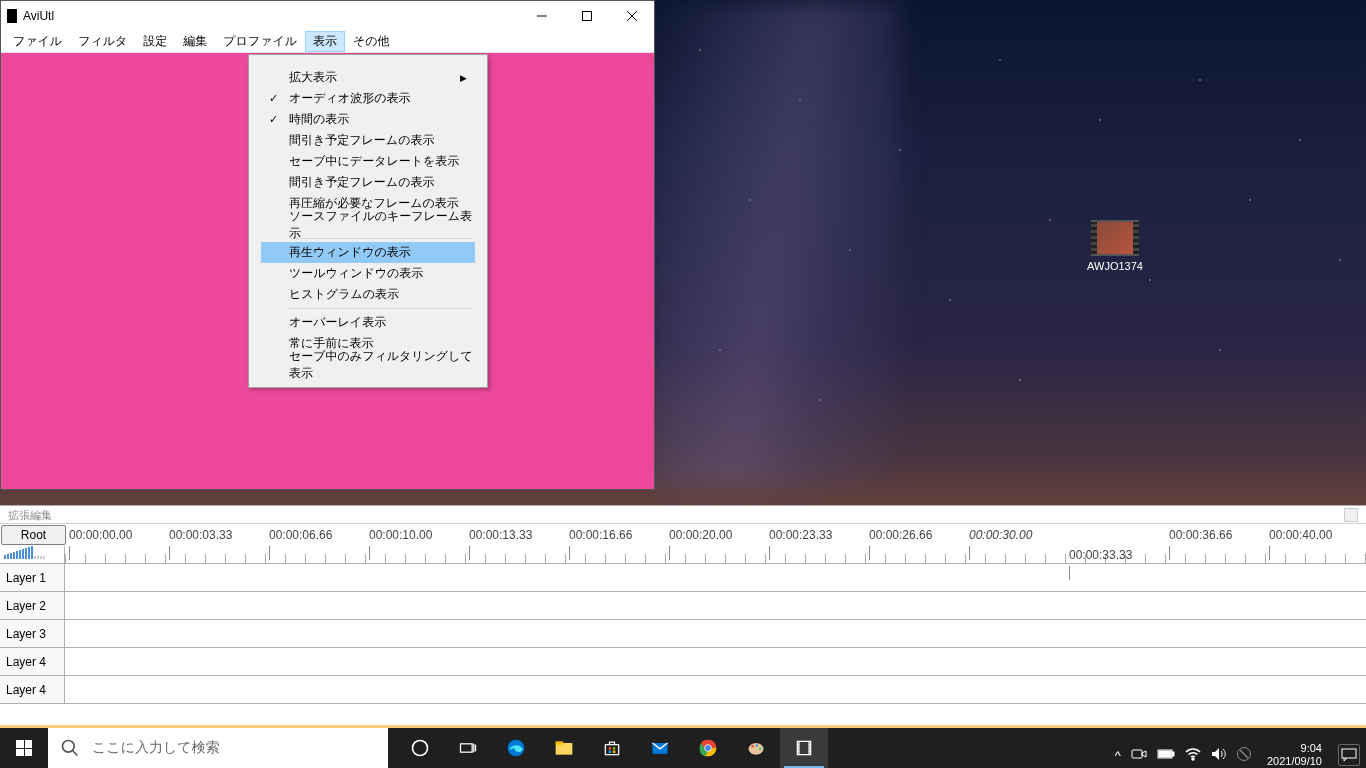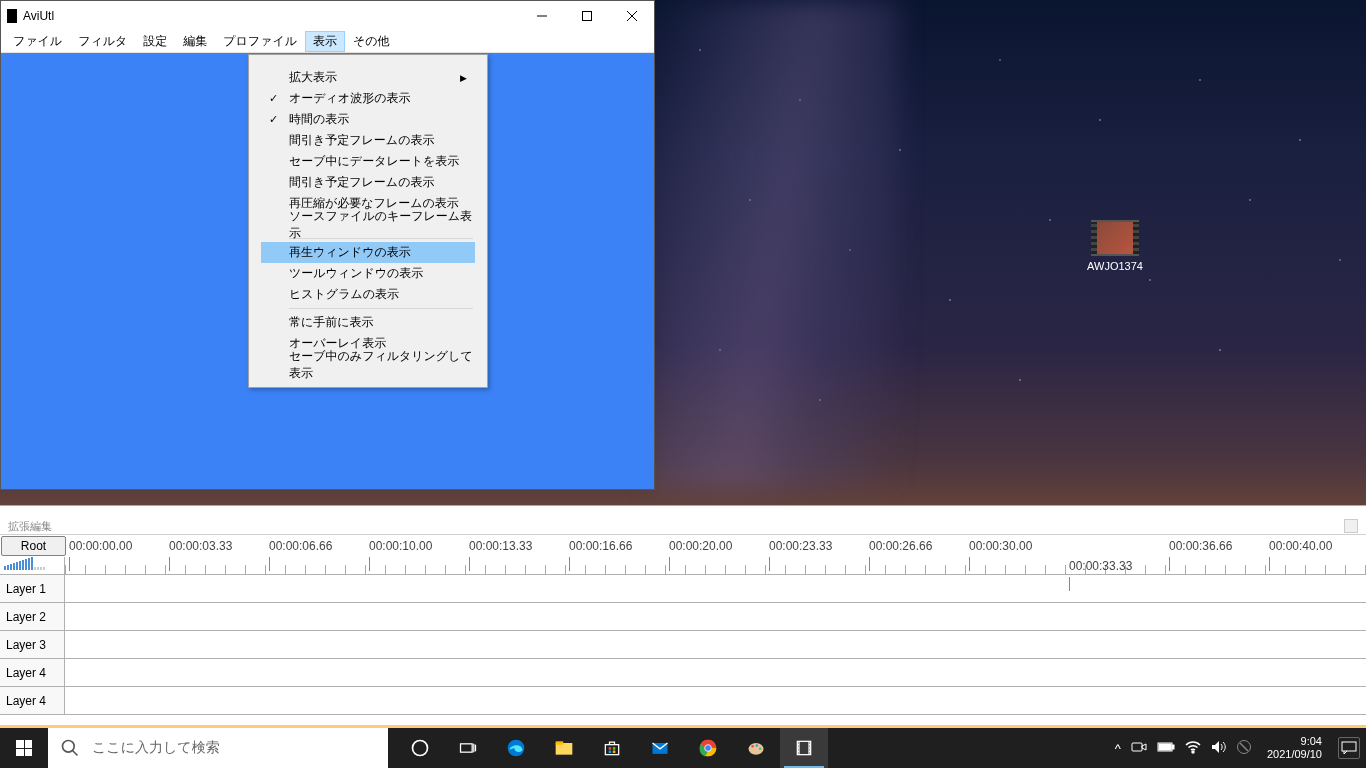--- a/index.html
+++ b/index.html
@@ -40,21 +40,21 @@
 }
 
 .desktop-icon { position: absolute; left: 1080px; top: 220px; width: 70px; text-align: center; color: #fff; font-size: 11px; }
 .desktop-icon .thumb { width: 48px; height: 36px; margin: 0 auto 4px; background: linear-gradient(135deg, #8a4a3a, #b85540); border: 2px solid #555; border-left-width: 6px; border-right-width: 6px; position: relative; }
 .desktop-icon .thumb::before { content:''; position:absolute; left:-6px; top:0; bottom:0; width:6px; background: repeating-linear-gradient(0deg, #222 0 3px, #444 3px 6px); }
 .desktop-icon .thumb::after { content:''; position:absolute; right:-6px; top:0; bottom:0; width:6px; background: repeating-linear-gradient(0deg, #222 0 3px, #444 3px 6px); }
 
 
 .aviutl-window {
   position: absolute; left: 0; top: 0; width: 655px; height: 490px;
-  background: #3b82f6; border: 1px solid #555;
+  background: #ec4899; border: 1px solid #555;
 }
 .titlebar { height: 30px; background: #fff; display: flex; align-items: center; padding-left: 6px; }
 .titlebar .app-icon { width: 10px; height: 14px; background: #000; margin-right: 6px; }
 .titlebar .title { font-size: 12px; flex: 1; }
 .winbtns { display: flex; }
 .winbtn { width: 45px; height: 28px; display: flex; align-items: center; justify-content: center; font-size: 11px; }
 .winbtn svg { stroke: #000; stroke-width: 1; fill: none; }
 
 .menubar { height: 22px; background: #fff; display: flex; align-items: center; padding: 0 4px; border-bottom: 1px solid #e5e5e5; font-size: 12px; }
 .menubar .menu-item { padding: 2px 8px; }
@@ -69,41 +69,41 @@
 .dropdown .dd-item.highlight { background: #91c9f7; }
 .dropdown .dd-item .check { position: absolute; left: 8px; font-size: 11px; color: #000; }
 .dropdown .dd-item .arrow { margin-left: auto; margin-right: 8px; font-size: 9px; }
 .dropdown .sep { height: 1px; background: #d7d7d7; margin: 3px 2px 3px 28px; }
 
 
 .timeline-window {
   position: absolute; left: 0; top: 505px; width: 1366px; height: 220px;
   background: #fff; border-top: 1px solid #aaa;
 }
-.timeline-title { height: 18px; background: #fff; border-bottom: 1px solid #d0d0d0; font-size: 11px; color: #888; padding: 2px 8px; display:flex;margin-top:11px; }
+.timeline-title { height: 18px; background: #fff; border-bottom: 1px solid #d0d0d0; font-size: 11px; color: #888; padding: 2px 8px; display:flex; }
 .timeline-title .spacer { flex:1; }
 .timeline-title .sq { width:14px; height:14px; border:1px solid #ccc; background:#f0f0f0; margin-left:auto; }
 .timeline-header { height: 40px; display: flex; border-bottom: 1px solid #b0b0b0; }
 .root-cell { width: 65px; border: 1px solid #808080; background: #f0f0f0; font-size: 12px; display: flex; align-items: center; justify-content: center; margin:1px; border-radius:2px; }
 .zoom-cell { width: 65px; border-right: 1px solid #b0b0b0; }
 .zoom-cell .bars { height: 15px; display:flex; align-items:flex-end; gap:1px; padding: 2px 4px; }
 .zoom-cell .bars span { width:2px; background:#4a8dd8; }
 .time-ruler { flex: 1; position: relative; font-size: 12px; color: #444; }
 .time-ruler .tick { position: absolute; top: 4px; }
 .time-ruler .tick::after { content:''; position:absolute; left:0; top:18px; width:1px; height:14px; background:#888; }
 .time-ruler .minor-ticks { position:absolute; left:0; right:0; top:30px; height:10px;
   background: repeating-linear-gradient(90deg, #aaa 0 1px, transparent 1px 20px); }
 .layer-row { height: 28px; display: flex; border-bottom: 1px solid #b0b0b0; }
 .layer-label { width: 65px; border-right: 1px solid #b0b0b0; font-size: 12px; display: flex; align-items: center; padding-left: 6px; background:#f8f8f8; }
 .layer-track { flex: 1; background: #fff; }
 
 
 .taskbar {
   position: absolute; left: 0; bottom: 0; width: 1366px; height: 40px;
-  background: #1f1f1f; display: flex; align-items: center; color: #fff; font-size: 12px;
+  background: #1f1f1f; display: flex; align-items: flex-end; color: #fff; font-size: 12px;
 }
 .start-btn { width: 48px; height: 40px; display: flex; align-items: center; justify-content: center; }
 .win-logo { width: 16px; height: 16px; display: grid; grid-template: 1fr 1fr / 1fr 1fr; gap: 1px; }
 .win-logo span { background: #fff; }
 .search-box { width: 340px; height: 40px; background: #fff; color: #666; display: flex; align-items: center; padding-left: 12px; gap: 12px; font-size: 14px; }
 .task-icons { display: flex; height: 40px; align-items: center; margin-left: 8px; }
 .task-icon { width: 48px; height: 40px; display: flex; align-items: center; justify-content: center; font-size: 18px; position:relative; }
 .task-icon.active::after { content:''; position:absolute; bottom:0; left:4px; right:4px; height:2px; background:#76b9ed; }
 .task-icon.active { background:#3a3a3a; }
 .tray { margin-left: auto; display: flex; align-items: center; gap: 10px; padding-right: 6px; }
@@ -190,24 +190,24 @@
         <span>再生ウィンドウの表示</span>
       </div>
       <div class="dd-item">
         <span>ツールウィンドウの表示</span>
       </div>
       <div class="dd-item">
         <span>ヒストグラムの表示</span>
       </div>
       <div class="sep"></div>
       <div class="dd-item">
+        <span>オーバーレイ表示</span>
+      </div>
+      <div class="dd-item">
         <span>常に手前に表示</span>
-      </div>
-      <div class="dd-item">
-        <span>オーバーレイ表示</span>
       </div>
       <div class="dd-item">
         <span>セーブ中のみフィルタリングして表示</span>
       </div>
     </div>
 </div>
 
 <div class="timeline-window">
   <div class="timeline-title">
     <span>拡張編集</span>
@@ -240,21 +240,21 @@
       <div class="minor-ticks"></div>
     <div class="tick" style="left: 4px;">00:00:00.00</div>
         <div class="tick" style="left: 104px;">00:00:03.33</div>
         <div class="tick" style="left: 204px;">00:00:06.66</div>
         <div class="tick" style="left: 304px;">00:00:10.00</div>
         <div class="tick" style="left: 404px;">00:00:13.33</div>
         <div class="tick" style="left: 504px;">00:00:16.66</div>
         <div class="tick" style="left: 604px;">00:00:20.00</div>
         <div class="tick" style="left: 704px;">00:00:23.33</div>
         <div class="tick" style="left: 804px;">00:00:26.66</div>
-        <div class="tick" style="left: 904px;">00:00:30.00</div>
+        <div class="tick" style="left: 904px; font-style: italic;">00:00:30.00</div>
         <div class="tick" style="left: 1004px; margin-top: 20px;">00:00:33.33</div>
         <div class="tick" style="left: 1104px;">00:00:36.66</div>
         <div class="tick" style="left: 1204px;">00:00:40.00</div>
       </div>
   </div>
   <div id="layers">
       <div class="layer-row">
         <div class="layer-label">Layer 1</div>
         <div class="layer-track"></div>
       </div>

